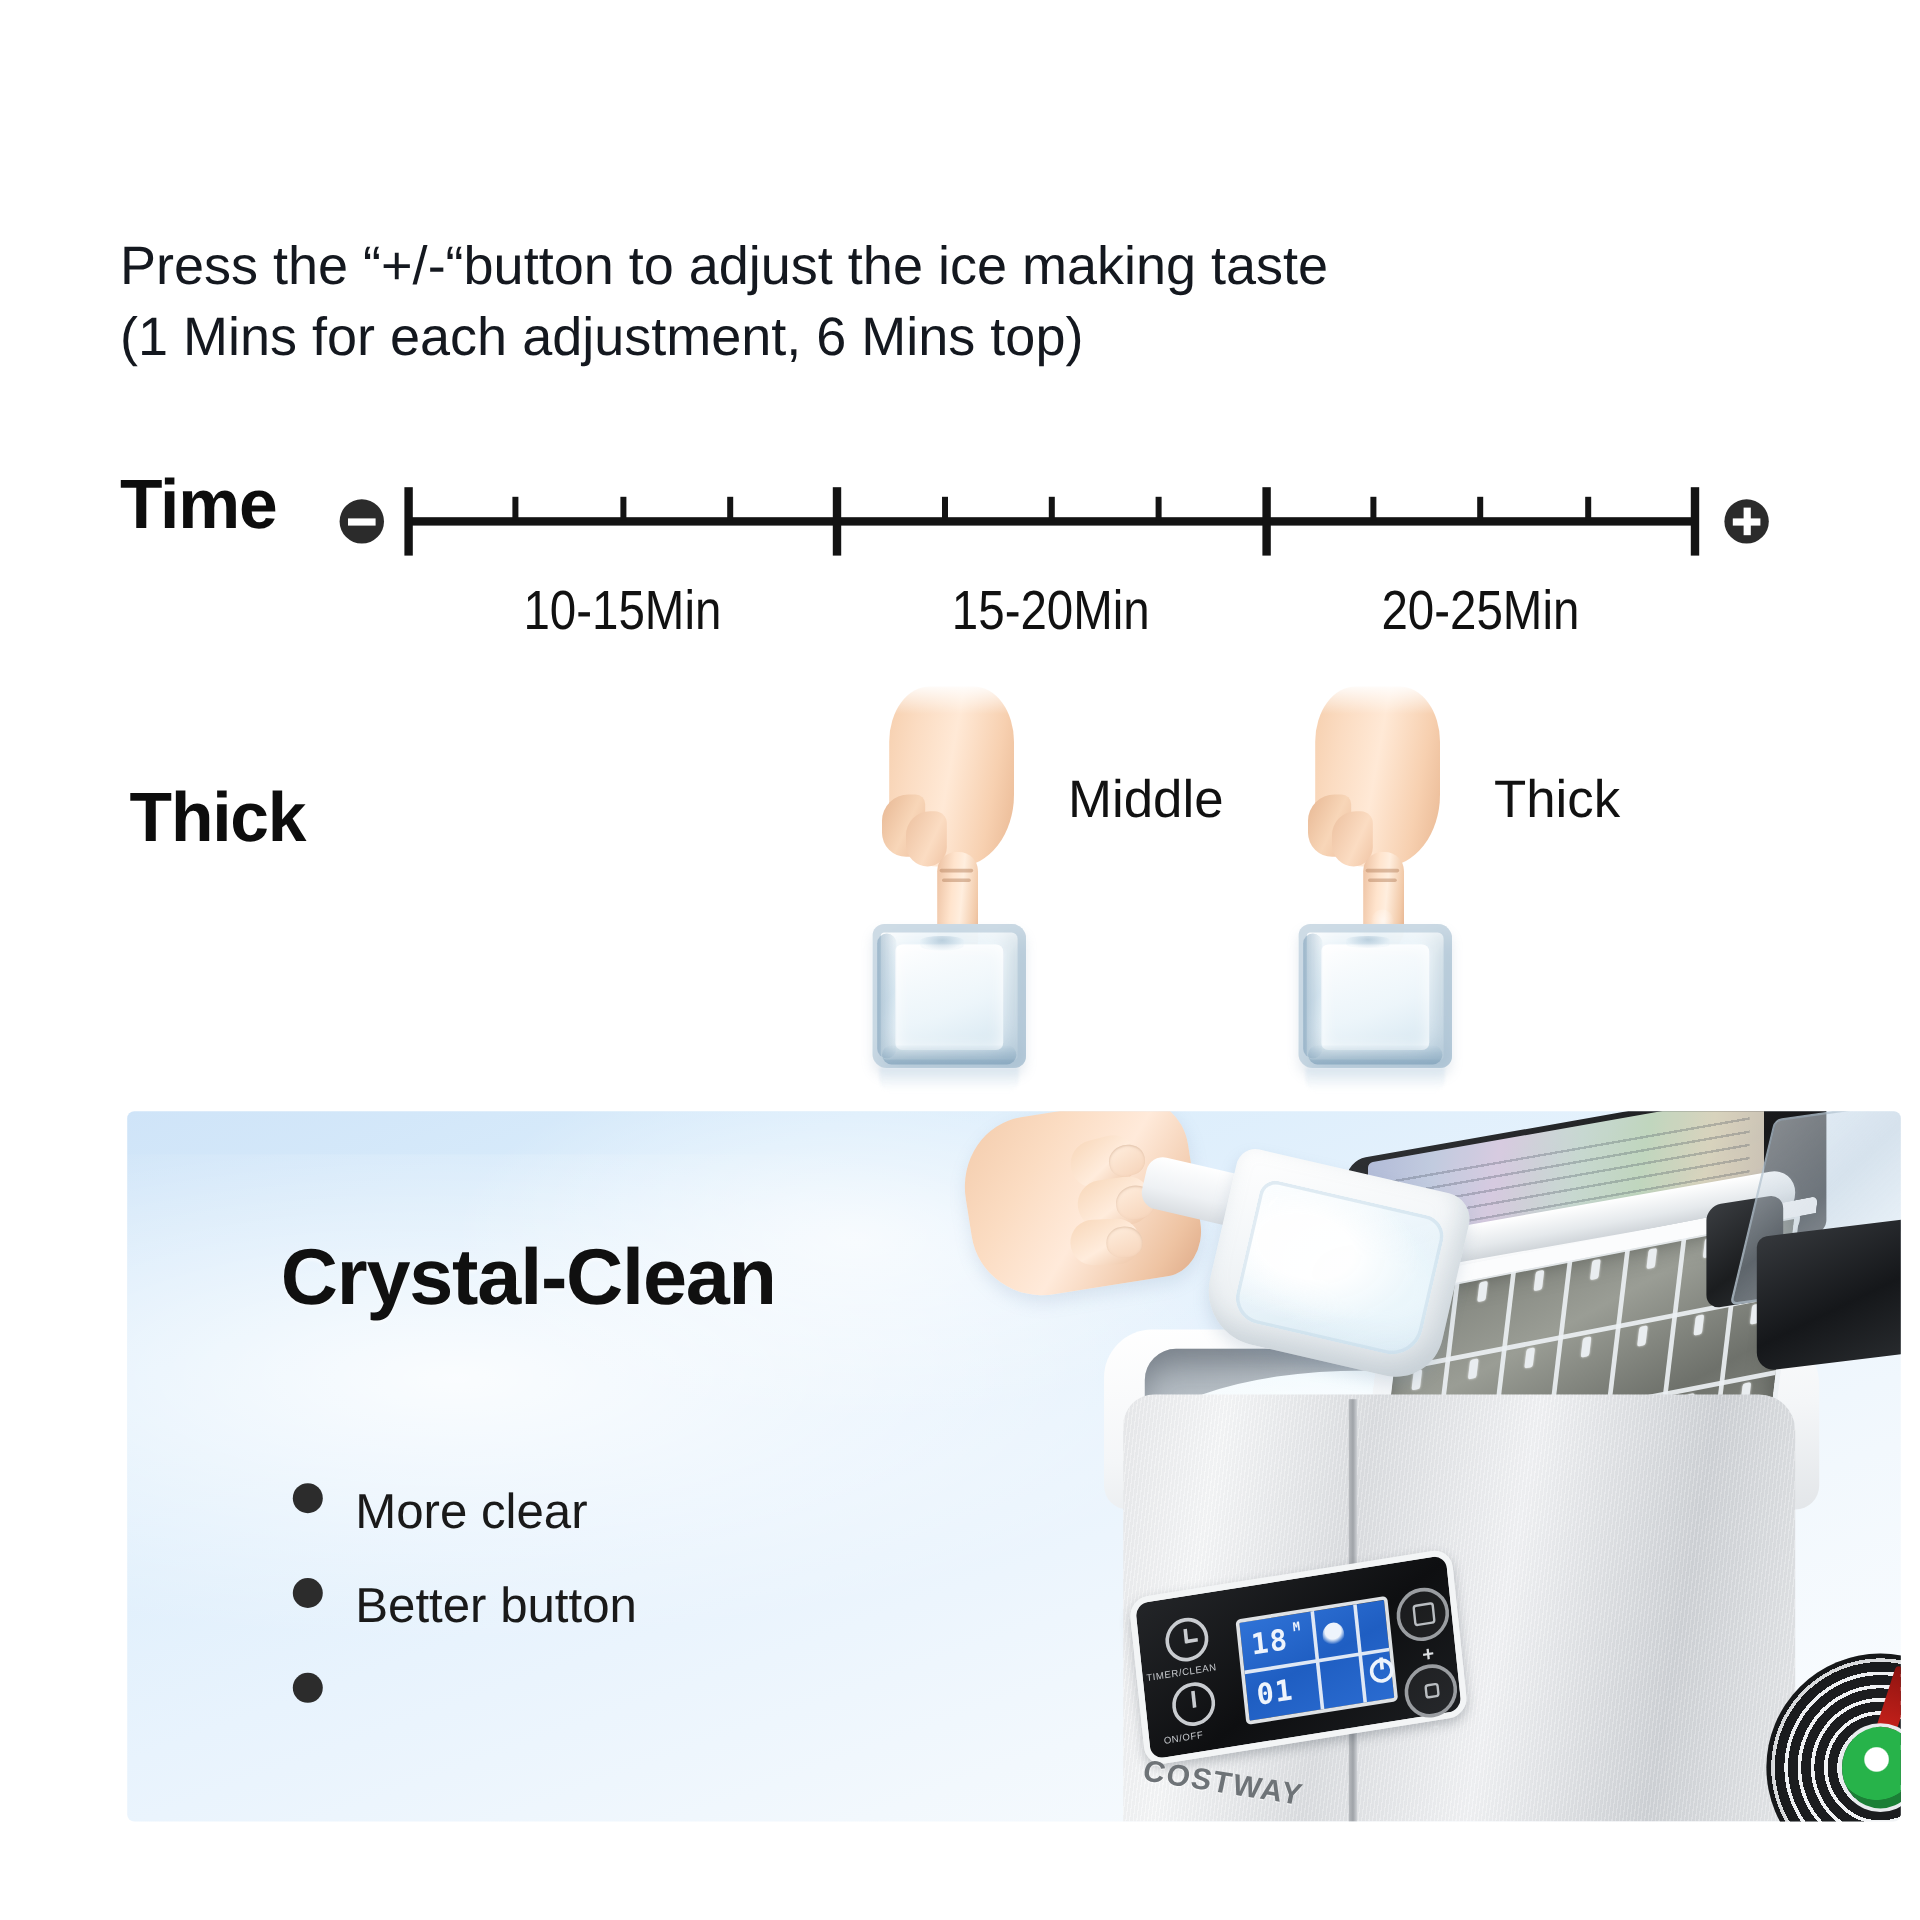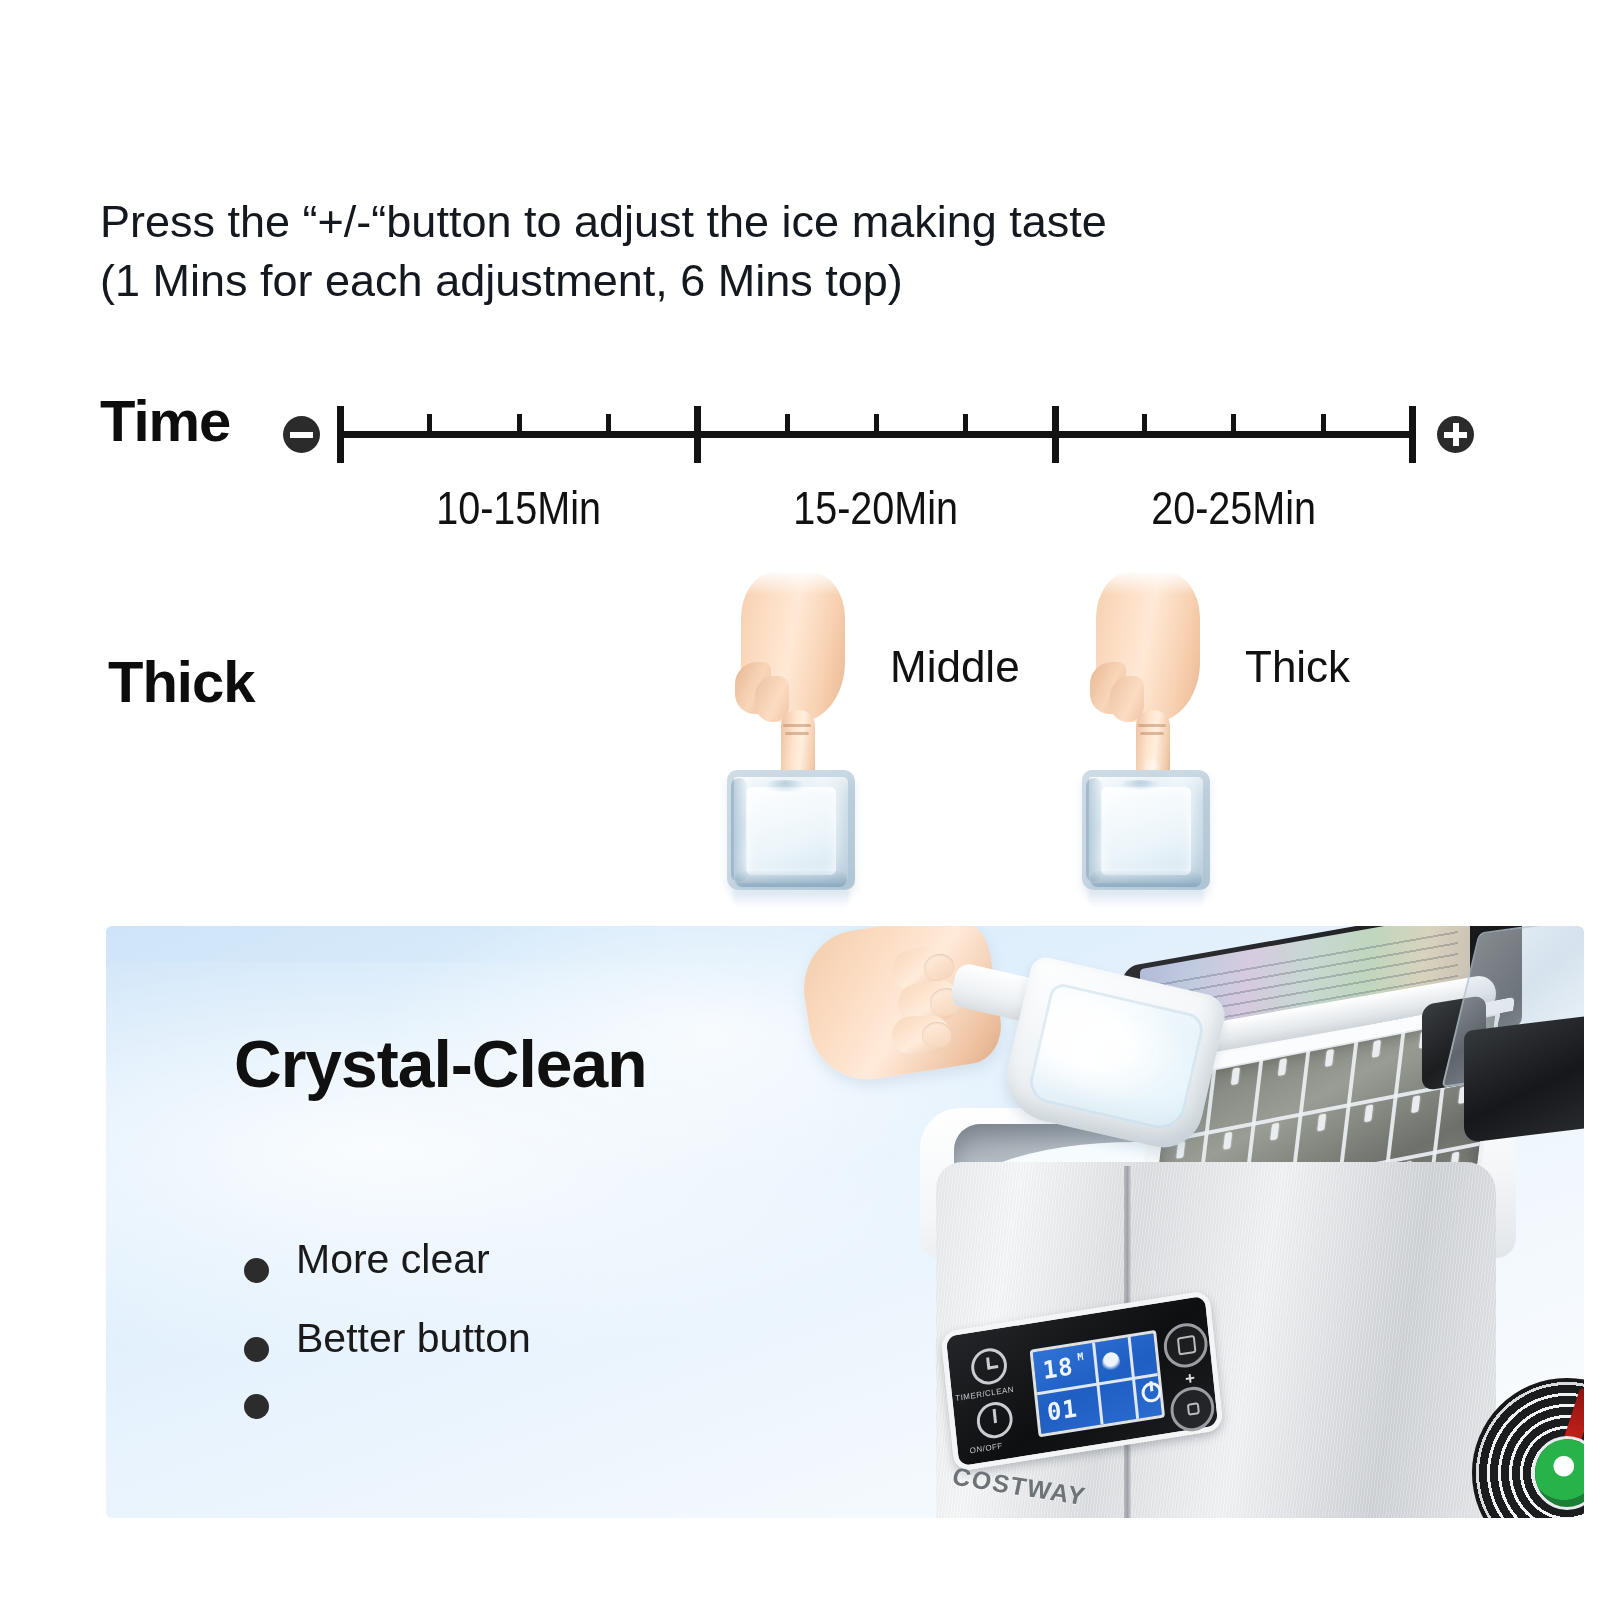--- a/index.html
+++ b/index.html
@@ -154,21 +154,21 @@
   .sky-glow2 {
     position:absolute; left:18%; top:-8%; width:46%; height:52%;
     background:radial-gradient(ellipse at 50% 50%, rgba(255,255,255,.7), rgba(255,255,255,0) 70%);
   }
   .ph-title {
     position:absolute; left:128px; top:98px; font-size:66px; font-weight:bold;
     color:#101010; line-height:1.22; letter-spacing:-1px; white-space:nowrap;
     text-shadow:0 2px 3px rgba(255,255,255,.45);
   }
   .bullets { position:absolute; left:138px; top:310px; }
-  .bullet { display:flex; align-items:flex-end; margin-bottom:32px; }
+  .bullet { display:flex; align-items:flex-start; margin-bottom:32px; }
   .dot { width:25px; height:25px; border-radius:50%; background:#2c2c2c; margin-right:27px; flex:0 0 auto; }
   .btext { font-size:41px; color:#1a1a1a; white-space:nowrap; }
 
   
   .machine { position:absolute; left:718px; top:0; width:760px; height:592px; }
 
   .mbody {
     position:absolute; left:112px; top:236px; width:560px; height:356px;
     background:linear-gradient(100deg,#e9eaec 0%,#f6f7f8 14%,#dcdee1 34%,#f2f3f5 56%,#cfd2d6 80%,#e6e8ea 100%);
     border-radius:26px 30px 0 0;

